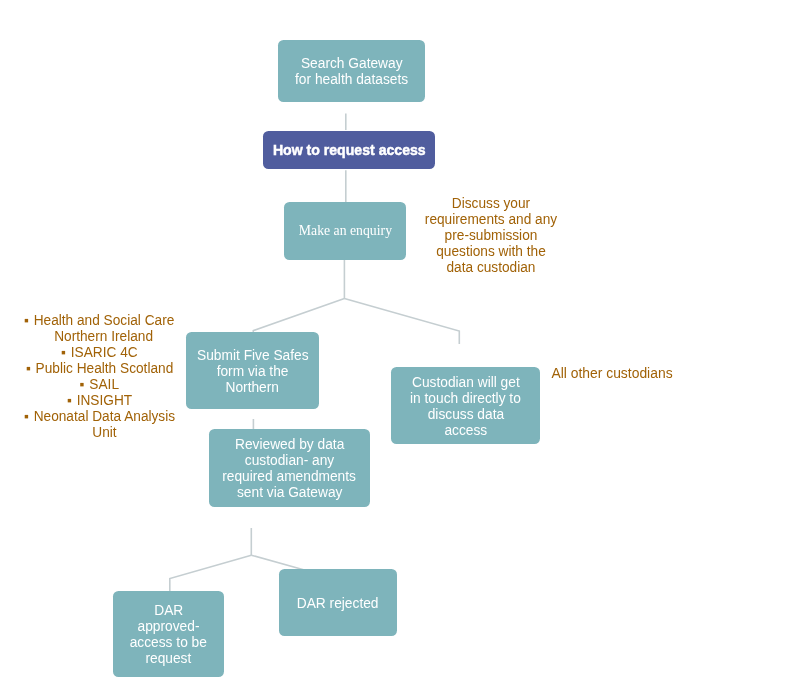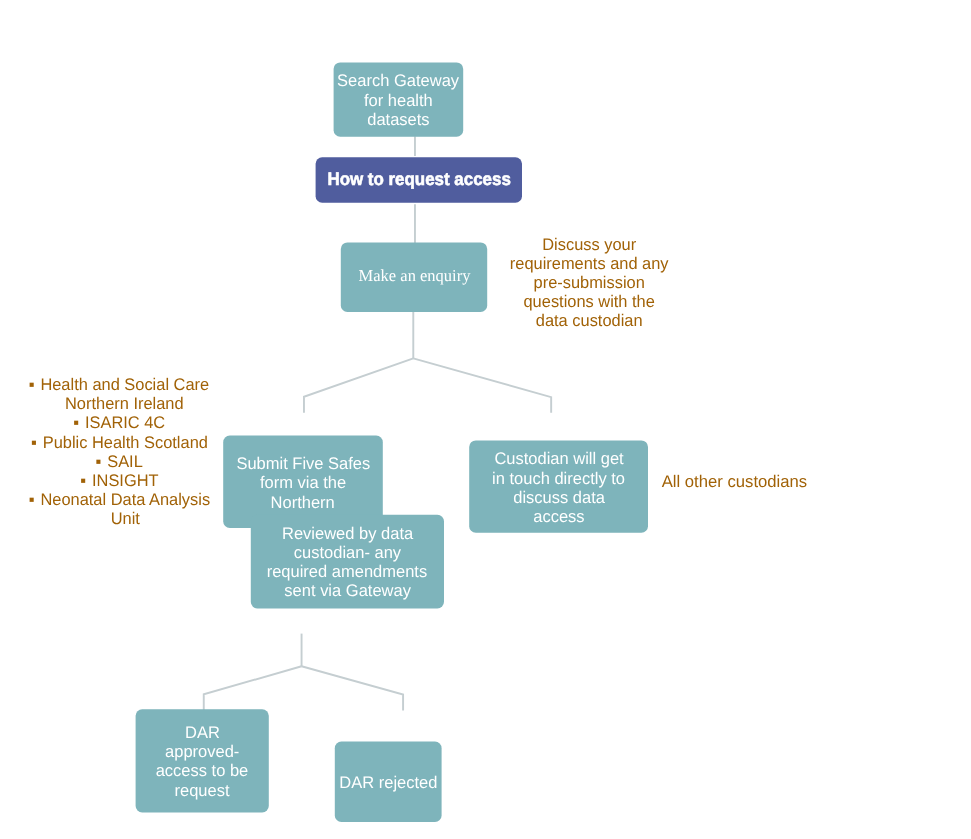--- a/index.html
+++ b/index.html
@@ -93,34 +93,34 @@
       <path d="M344.4 259 L344.4 299"></path>
       <path d="M344.4 298.6 L253.3 330.6 L253.3 344"></path>
       <path d="M344.4 298.6 L459.3 331.0 L459.3 344"></path>
       <path d="M253.4 419 L253.4 452"></path>
       <path d="M251.3 528 L251.3 555.5"></path>
       <path d="M251.3 555.2 L169.8 578.6 L169.8 592"></path>
       <path d="M251.3 555.2 L335.9 578.8 L335.9 592"></path>
     </g>
   </svg>
 
-  <div class="node" style="left:278px; top:52px; width:108px; height:62px;">
+  <div class="node" style="left:278px; top:40px; width:147px; height:62px;">
       <span class="ln">Search Gateway</span>
       <span class="ln">for health datasets</span>
     </div>
 
   <div class="node accent" style="left:263px; top:131px; width:172px; height:38px;">
       <span class="ln">How to request access</span>
     </div>
 
   <div class="node" style="left:284px; top:202px; width:122px; height:58px;font-family:Liberation Serif, serif;">
       <span class="ln">Make an enquiry</span>
     </div>
 
-  <div class="node" style="left:186px; top:363px; width:133px; height:77px;">
+  <div class="node" style="left:186px; top:332px; width:133px; height:77px;">
       <span class="ln">Submit Five Safes</span>
       <span class="ln">form via the</span>
       <span class="ln">Northern</span>
     </div>
 
   <div class="node" style="left:391px; top:343px; width:149px; height:77px;margin-top:24px;">
       <span class="ln">Custodian will get</span>
       <span class="ln">in touch directly to</span>
       <span class="ln">discuss data</span>
       <span class="ln">access</span>
@@ -133,33 +133,33 @@
       <span class="ln">sent via Gateway</span>
     </div>
 
   <div class="node" style="left:113px; top:591px; width:111px; height:86px;">
       <span class="ln">DAR</span>
       <span class="ln">approved-</span>
       <span class="ln">access to be</span>
       <span class="ln">request</span>
     </div>
 
-  <div class="node" style="left:279px; top:618px; width:89px; height:67.3px;">
+  <div class="node" style="left:279px; top:569px; width:118px; height:67.3px;">
       <span class="ln">DAR rejected</span>
     </div>
 
   <div class="note" style="left:411px; top:196px; width:160px;">
       <span class="ln">Discuss your</span>
       <span class="ln">requirements and any</span>
       <span class="ln">pre-submission</span>
       <span class="ln">questions with the</span>
       <span class="ln">data custodian</span>
     </div>
 
-  <div class="note" style="left:546.6px; top:366px; width:130px;margin-top:28px; --sx:0.992;">
+  <div class="note" style="left:546.6px; top:366px; width:130px; --sx:0.992;">
       <span class="ln">All other custodians</span>
     </div>
 
   <div class="note" id="custodian-list" style="left:24px; top:313.3px; width:160px;">
       <div><span class="ln"><span class="bullet">▪</span><span>Health and Social Care</span></span></div>
       <div><span class="ln"><span>Northern Ireland</span></span></div>
       <div><span class="ln"><span class="bullet">▪</span><span>ISARIC 4C</span></span></div>
       <div><span class="ln"><span class="bullet">▪</span><span>Public Health Scotland</span></span></div>
       <div><span class="ln"><span class="bullet">▪</span><span>SAIL</span></span></div>
       <div><span class="ln"><span class="bullet">▪</span><span>INSIGHT</span></span></div>

